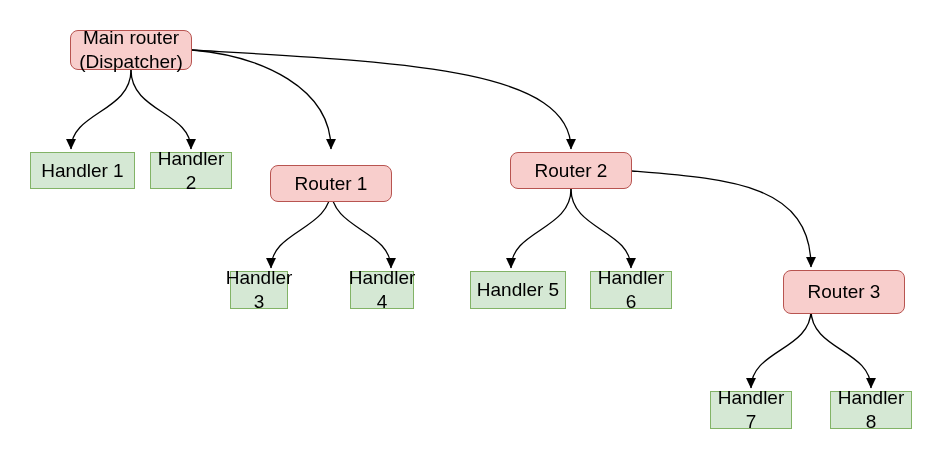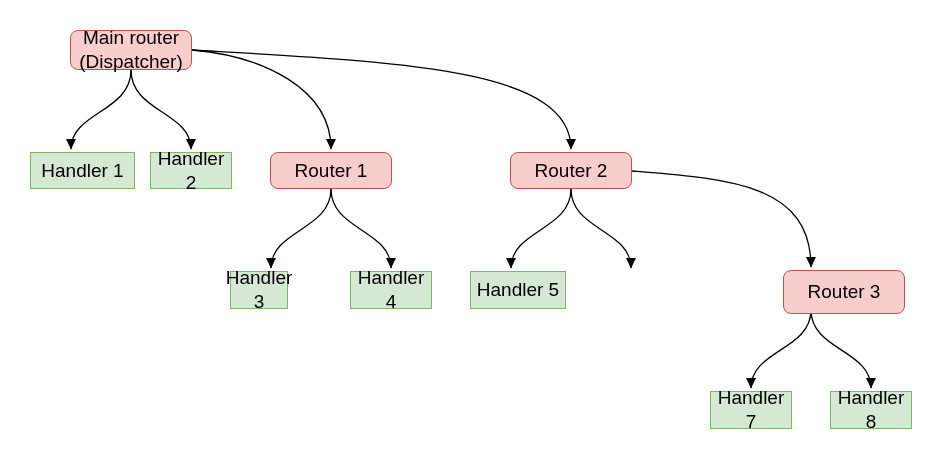--- a/index.html
+++ b/index.html
@@ -69,40 +69,43 @@
   </div>
 
   <div class="node handler" style="left:30px;top:152px;width:105px;height:37px">
     <span class="lbl">Handler 1</span>
   </div>
 
   <div class="node handler" style="left:150px;top:152px;width:82px;height:37px">
     <span class="lbl">Handler 2</span>
   </div>
 
-  <div class="node router" style="left:270px;top:152px;width:122px;height:37px">
+  <div class="node router" style="left:270px;top:165px;width:122px;height:37px">
     <span class="lbl">Router 1</span>
   </div>
 
   <div class="node router" style="left:510px;top:152px;width:122px;height:37px">
     <span class="lbl">Router 2</span>
   </div>
 
   <div class="node handler" style="left:230px;top:271px;width:58px;height:38px">
     <span class="lbl">Handler 3</span>
   </div>
 
-  <div class="node handler" style="left:350px;top:271px;width:82px;height:38px">
+  <div class="node handler" style="left:350px;top:271px;width:64px;height:38px">
     <span class="lbl">Handler 4</span>
   </div>
 
   <div class="node handler" style="left:470px;top:271px;width:96px;height:38px">
     <span class="lbl">Handler 5</span>
   </div>
 
+  <div class="node handler" style="left:590px;top:271px;width:82px;height:38px">
+    <span class="lbl">Handler 6</span>
+  </div>
 
   <div class="node router" style="left:783px;top:270px;width:122px;height:44px">
     <span class="lbl">Router 3</span>
   </div>
 
   <div class="node handler" style="left:710px;top:391px;width:82px;height:38px">
     <span class="lbl">Handler 7</span>
   </div>
 
   <div class="node handler" style="left:830px;top:391px;width:82px;height:38px">

